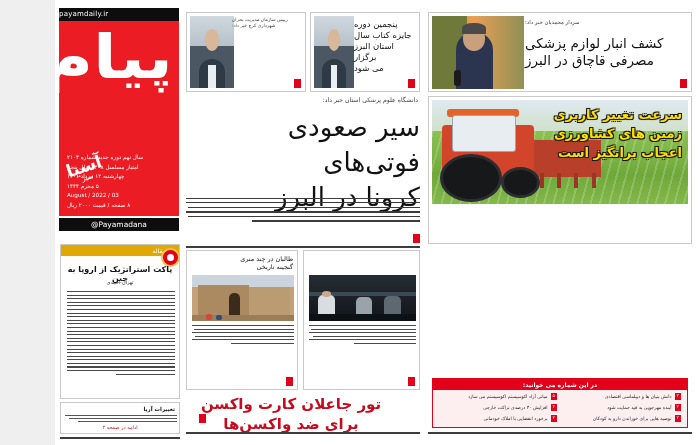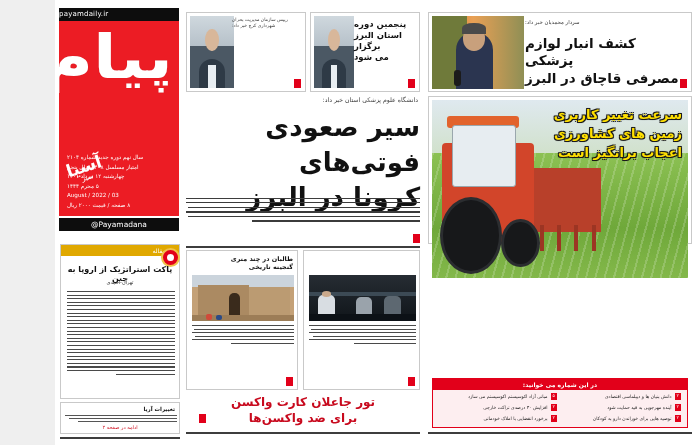--- a/index.html
+++ b/index.html
@@ -32,21 +32,21 @@
   .mh-aasha small{display:block;font-size:7px;font-weight:normal;}
   .mh-info{position:absolute;right:6px;bottom:6px;width:106px;color:#ffffff;font-size:5.6px;
     line-height:1.7;text-align:left;direction:rtl;}
   .mh-info div{white-space:nowrap;}
   .mh-social{position:absolute;left:4px;top:218px;width:120px;height:13px;background:#0d0d0d;
     color:#ffffff;font-size:7.5px;line-height:13px;text-align:center;direction:ltr;}
 
   
   .box{position:absolute;background:#ffffff;border:1px solid #c9c9c9;box-sizing:border-box;}
   .kicker{font-size:5.2px;color:#3a3a3a;text-align:left;line-height:1.4;direction:rtl;}
-  .hl{font-weight:bold;color:#111;direction:rtl;text-align:left;line-height:1.28;}
+  .hl{font-weight:normal;color:#111;direction:rtl;text-align:left;line-height:1.28;}
   .redsq{position:absolute;width:7px;height:9px;background:#e2001a;color:#fff;font-size:5px;
     text-align:center;line-height:9px;}
   #news-a .kicker{font-size:4.6px;}
 
   .thumb{position:absolute;background:#8d9aa6;overflow:hidden;}
   .thumb .sky{position:absolute;left:0;top:0;right:0;height:55%;background:linear-gradient(#cfd8de,#aeb9c2);}
   .thumb .body{position:absolute;left:0;bottom:0;right:0;height:58%;background:#4b5864;}
   .thumb .head{position:absolute;left:50%;top:18%;width:30%;height:30%;margin-left:-15%;
     background:#d8b79a;border-radius:50%;}
   .thumb .suit{position:absolute;left:20%;bottom:0;width:60%;height:40%;background:#2e3a46;border-radius:14px 14px 0 0;}
@@ -167,20 +167,21 @@
   <div class="box" id="news-b" style="left:310px;top:12px;width:110px;height:80px;">
     <div class="thumb" style="left:3px;top:3px;width:40px;height:72px;">
       <div class="sky"></div>
         <div class="body"></div>
         <div class="suit"></div>
       <div class="shirt"></div>
         <div class="head"></div>
     </div>
     <div class="hl" style="position:absolute;right:3px;top:6px;width:62px;font-size:8.5px;">
       <div>پنجمین دوره</div>
+      <div>جایزه کتاب سال</div>
       <div>استان البرز برگزار</div>
       <div>می شود</div>
     </div>
     <div class="redsq" style="right:4px;bottom:3px;"></div>
   </div>
 
   <div class="box" id="news-c" style="left:428px;top:12px;width:264px;height:80px;">
     <div class="photo-officer" style="left:3px;top:3px;width:92px;height:73px;">
       <div class="bg"></div>
         <div class="grn"></div>
@@ -214,21 +215,21 @@
         <div class="lrow a"></div>
       <div class="lrow b"></div>
         <div class="lrow c"></div>
 
     </div>
 
     <div class="redsq" style="right:0px;top:138px;"></div>
   </div>
 
   <div class="box" id="feature" style="left:428px;top:96px;width:264px;height:148px;">
-    <div class="photo-tractor" style="left:3px;top:3px;width:256px;height:178px;">
+    <div class="photo-tractor" style="left:3px;top:3px;width:256px;height:104px;">
       <div class="sky"></div>
         <div class="field"></div>
         <div class="rows"></div>
       <div class="tr-roof"></div>
         <div class="tr-body"></div>
         <div class="tr-cab"></div>
       <div class="tr-impl">
           <i style="left:8%"></i>
           <i style="left:34%"></i>
           <i style="left:60%"></i>
@@ -336,21 +337,21 @@
       <div style="height:1px;background:#4a4a4a;margin-bottom:2.6px;width:98%;"></div>
       <div style="height:1px;background:#4a4a4a;margin-bottom:2.6px;"></div>
       <div style="height:1px;background:#4a4a4a;margin-bottom:2.6px;width:96%;"></div>
       <div style="height:1px;background:#4a4a4a;margin-bottom:2.6px;"></div>
       <div style="height:1px;background:#4a4a4a;margin-bottom:2.6px;width:58%;"></div>
     </div>
     <div class="redsq" style="right:4px;bottom:3px;"></div>
   </div>
 
   <div style="position:absolute;left:186px;top:394px;width:234px;height:40px;">
-    <div class="red-hl" style="right:0;top:0;width:234px;font-size:12px;">
+    <div class="red-hl" style="right:12px;top:0;width:234px;font-size:15px;">
       <div>تور جاعلان کارت واکسن</div>
       <div>برای ضد واکسن‌ها</div>
     </div>
     <div class="redsq" style="right:214px;top:20px;"></div>
     <div class="sep" style="left:0;top:38px;width:234px;height:2px;"></div>
   </div>
 
   <div id="index" style="left:432px;top:378px;width:256px;height:50px;">
     <div class="hdr">در این شماره می خوانید:</div>
 

